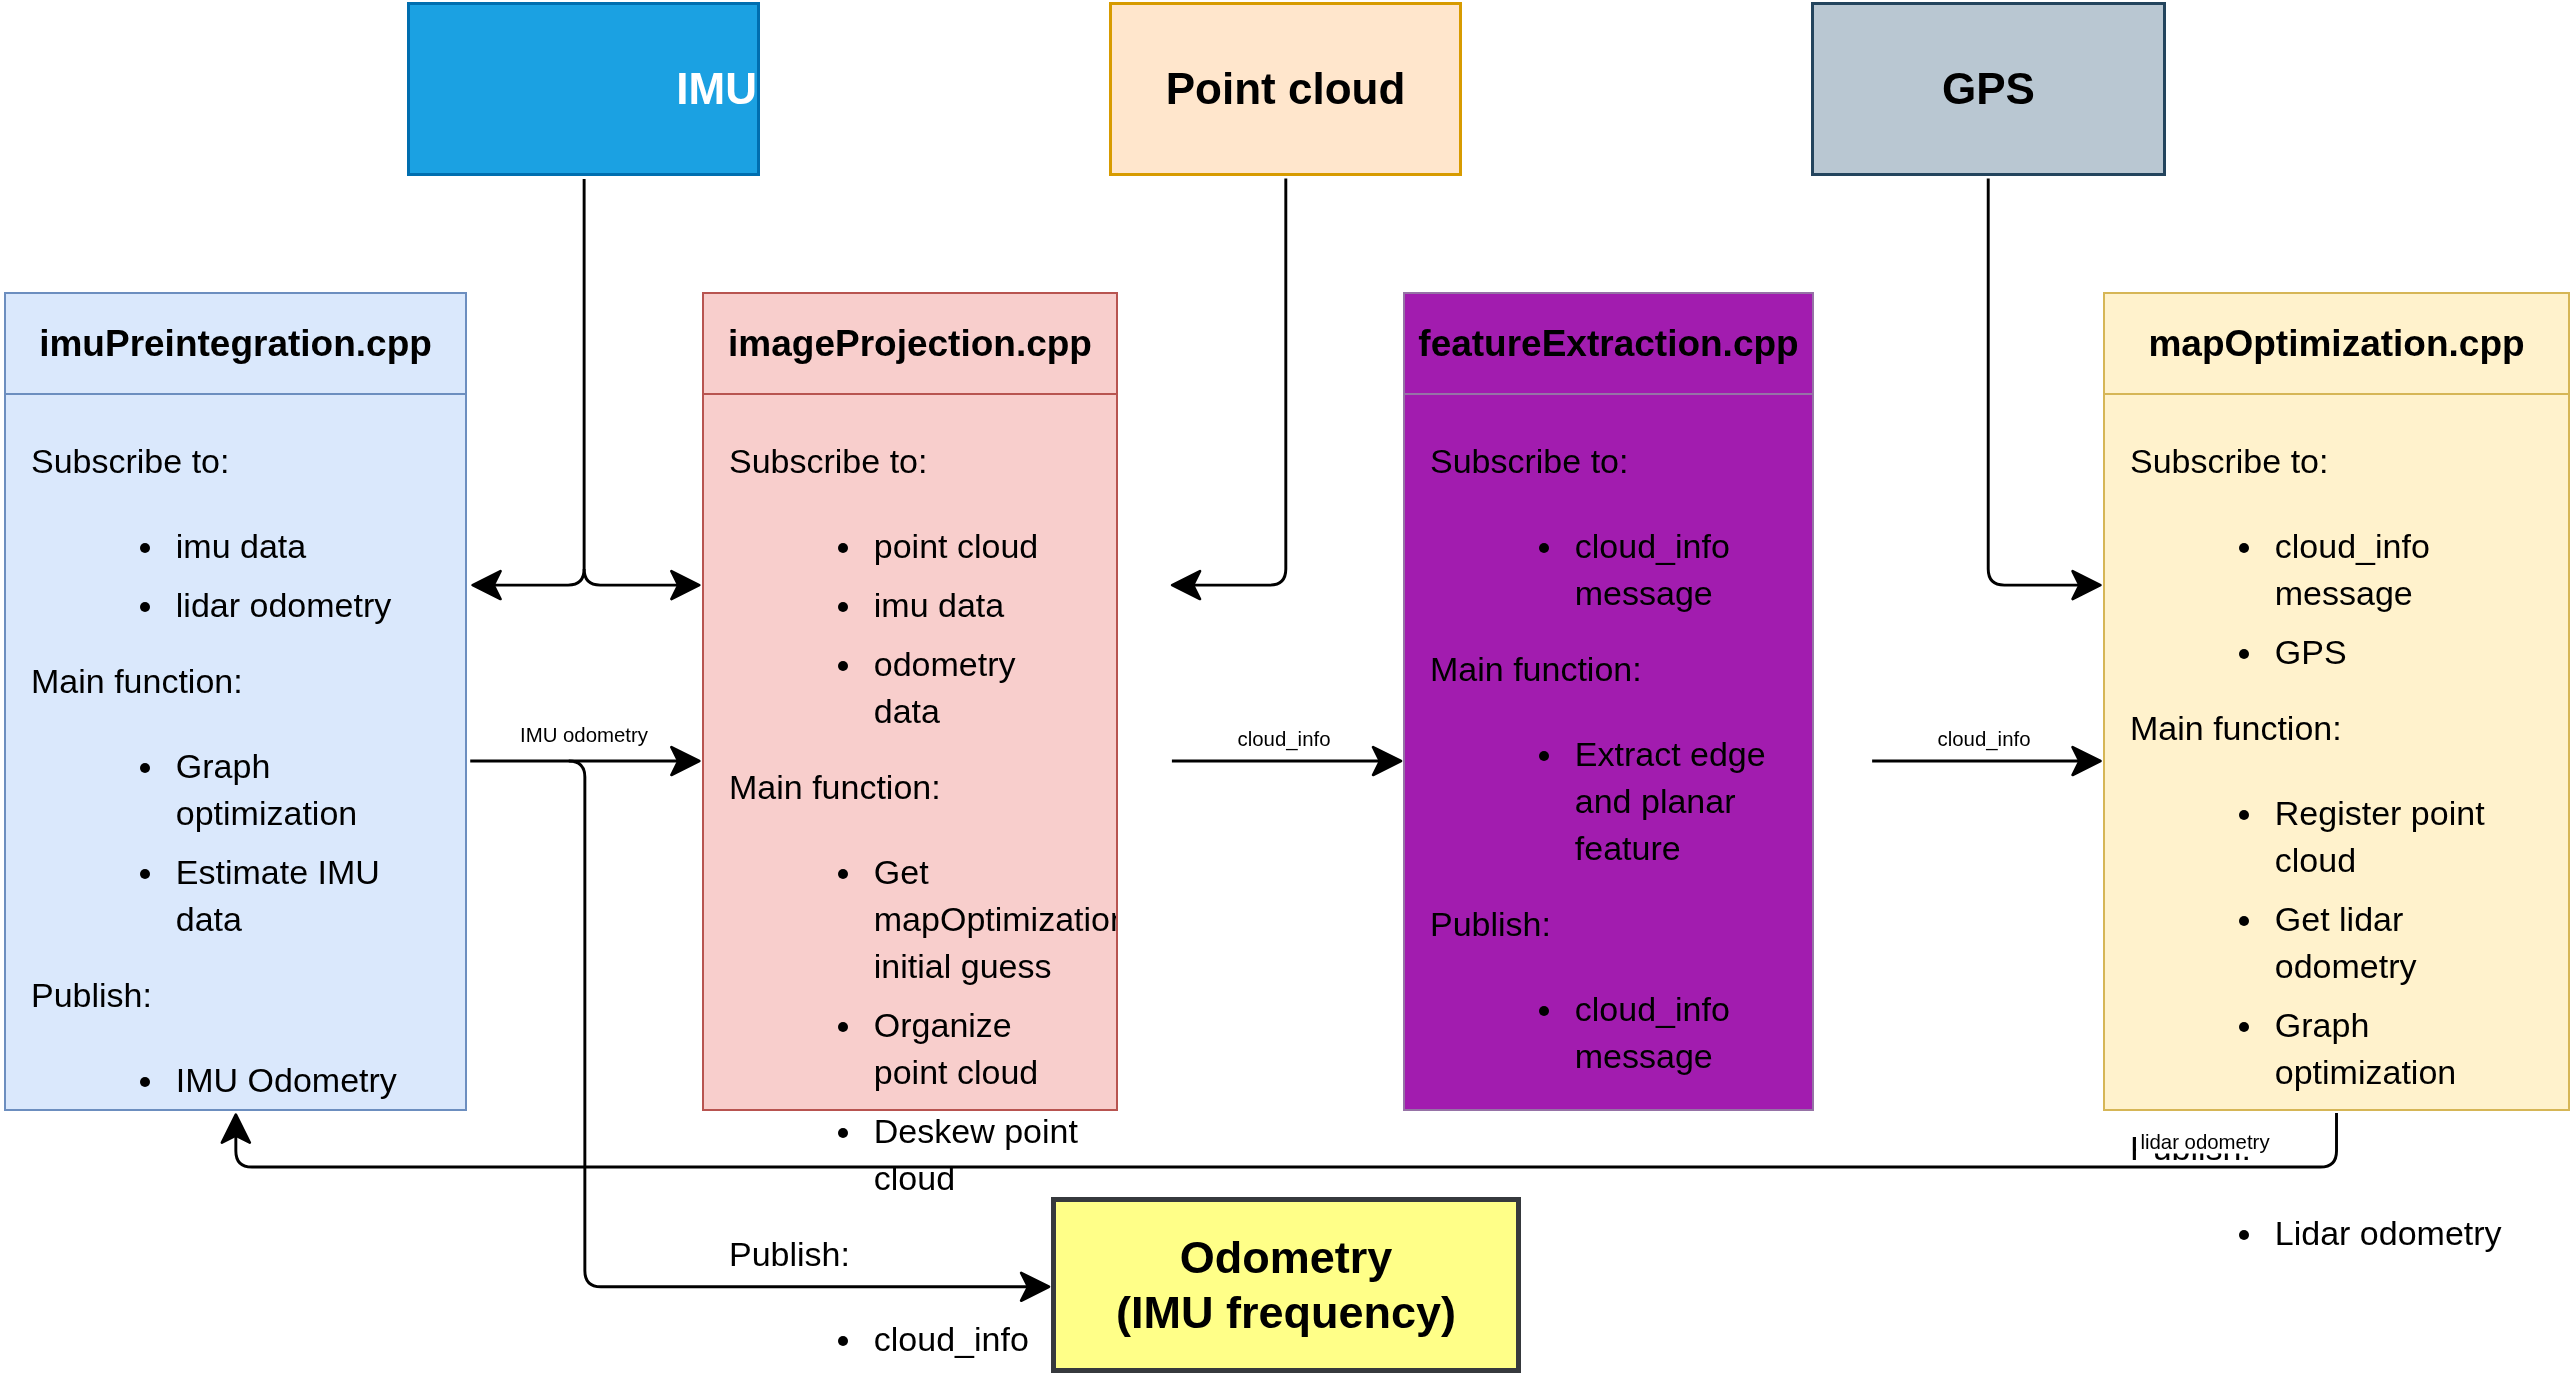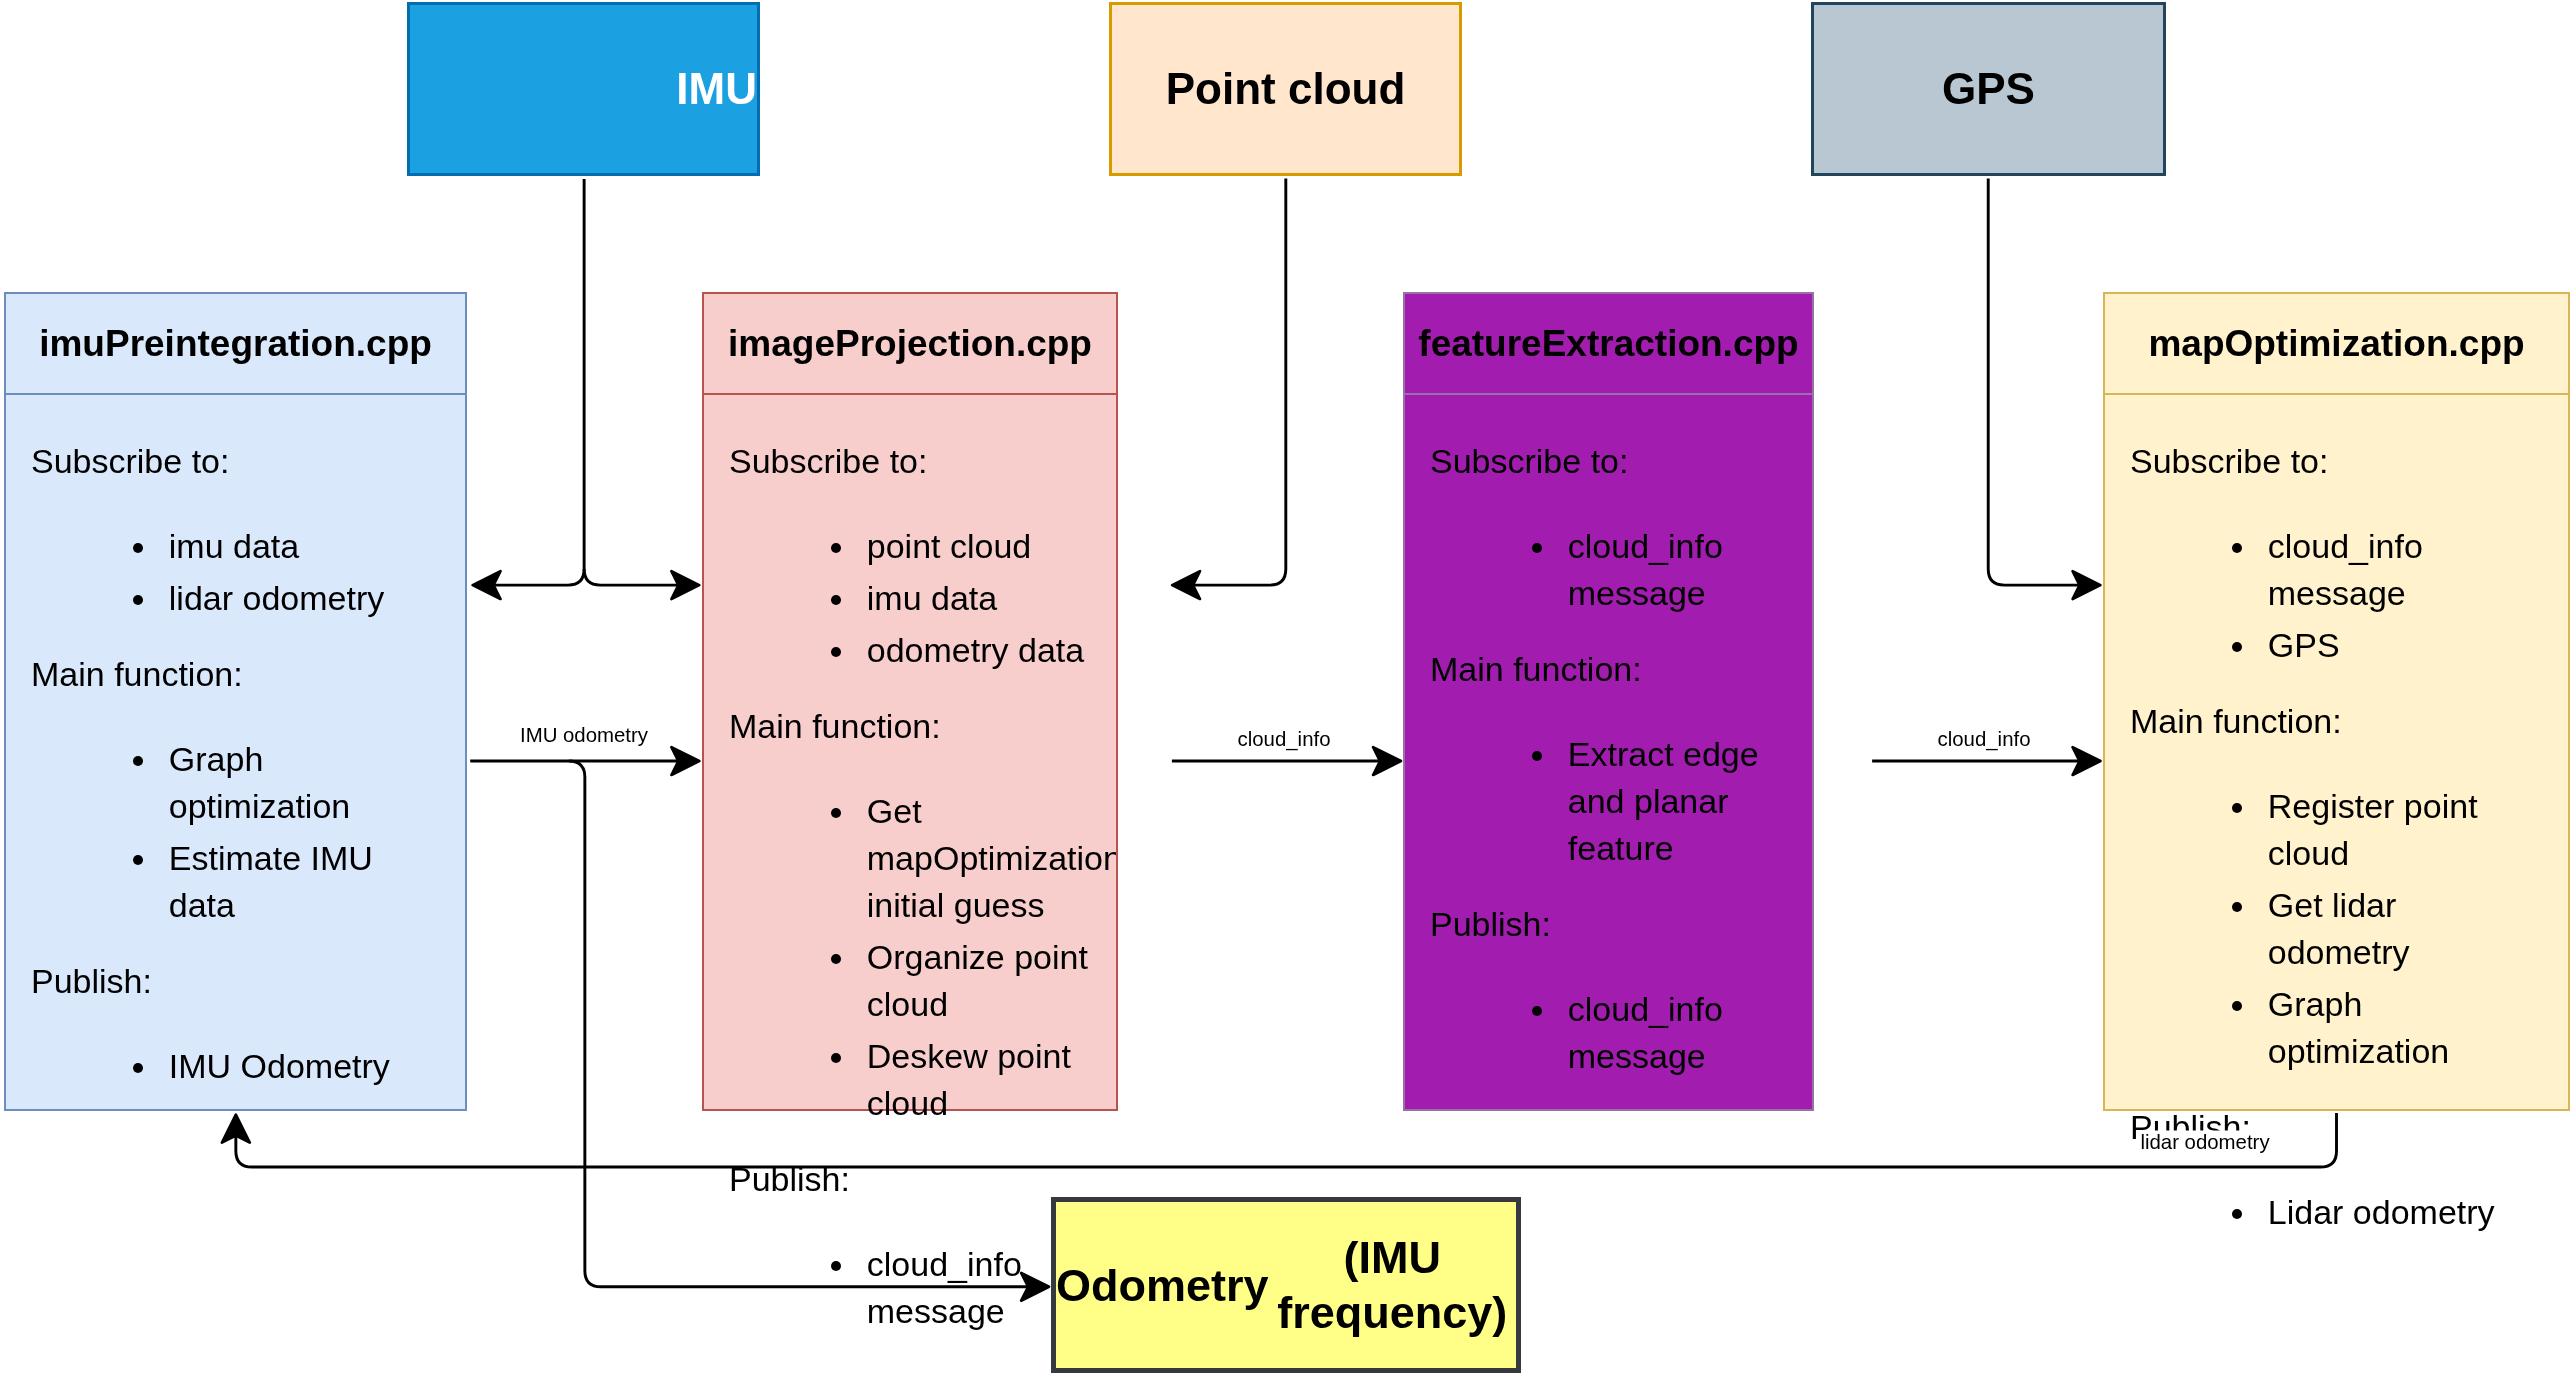--- a/index.html
+++ b/index.html
@@ -35,25 +35,25 @@
     font-size:37px;font-weight:bold;
   }
   .node-body{
     padding:31px 16px 0 25px;
     font-size:34px;line-height:47px;
     overflow:hidden;
   }
   .sec-h{margin:29px 0 0 0;}
   .sec-h.first{margin-top:12px;}
   .node-body ul{margin:38px 0 0 0;padding:0 0 0 124px;}
-  .node-body li{padding-left:8.8px;margin:5px;}
+  .node-body li{padding-left:8.8px;margin:12px;}
   #out-box{
     position:absolute;left:1051px;top:1197px;width:470px;height:176px;
     background:#FFFF88;border:5.8px solid #36393D;box-sizing:border-box;
-    display:flex;flex-direction:row;align-items:center;justify-content:center;
+    display:flex;flex-direction:column;align-items:center;justify-content:center;
     font-size:45px;font-weight:bold;line-height:55px;z-index:2;text-align:center;
   }
   .elabel{
     position:absolute;transform:translate(-50%,-50%);
     font-size:20.4px;background:#ffffff;padding:0 4.4px;white-space:nowrap;z-index:3;
   }
   #elabel-imu-odometry{left:584px;top:735px;}
   #elabel-cloud-info-1{left:1284px;top:739px;}
   #elabel-cloud-info-2{left:1984px;top:739px;}
   #elabel-lidar-odometry{left:2205px;top:1142px;}

